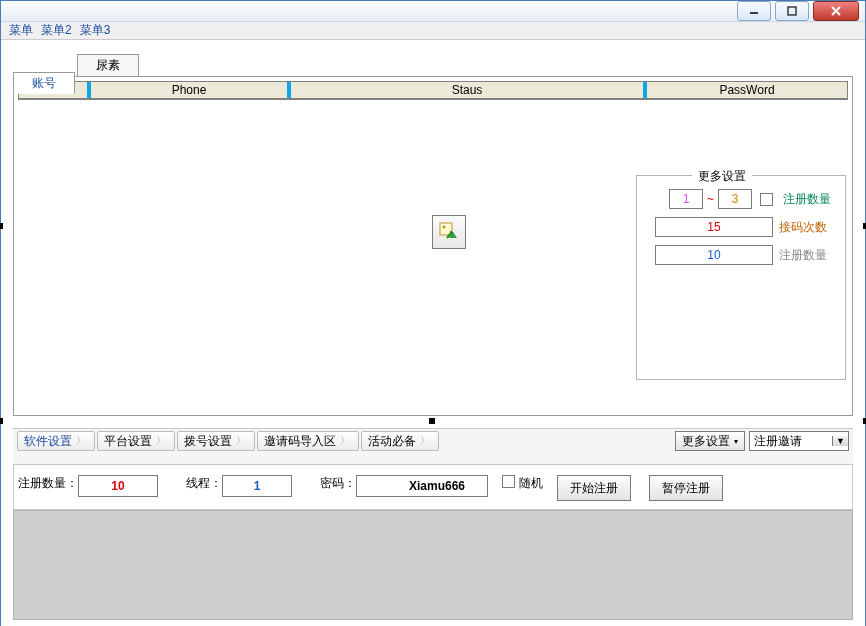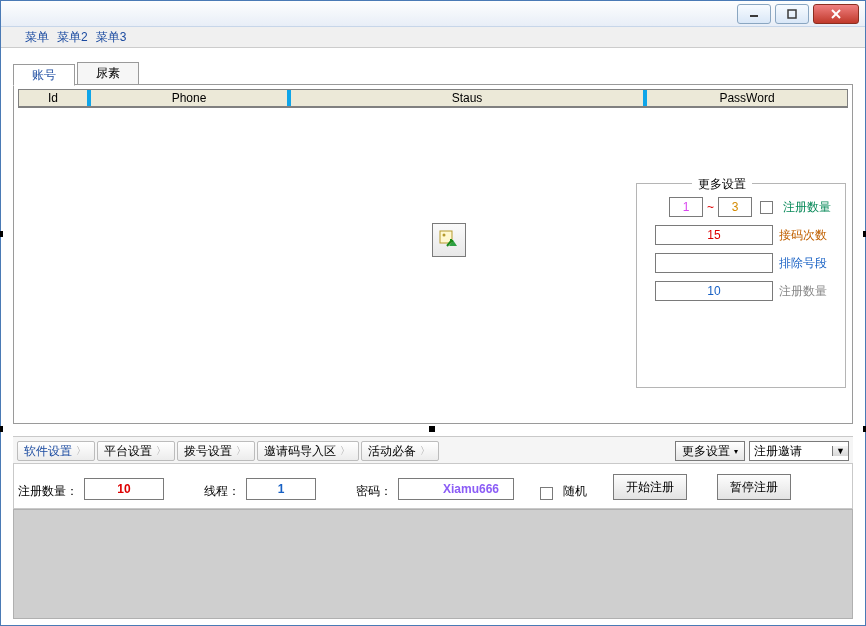--- a/index.html
+++ b/index.html
@@ -49,21 +49,21 @@
     color: #fff;
   }
   .win-btn svg { display:block; }
   
   .menubar {
     height: 24px;
     background: #f0f0f0;
     border-bottom: 1px solid #ccc;
     display: flex;
     align-items: center;
-    padding: 0 24px;
+    padding: 0 8px;
     gap: 8px;
   }
   .menubar .menu-item {
     color: #1a4aa0;
     cursor: pointer;
   }
   
   .designer {
     flex: 1;
     background: #fff;
@@ -86,21 +86,21 @@
     cursor: pointer;
     height: 22px;
     display:flex;align-items:center;
   }
   .tab.active {
     background: #fff;
     border-bottom: 1px solid #fff;
     color: #1a4aa0;
     font-weight: 500;
     position: relative;
-    top: 2px;
+    top: 18px;
   }
   .tabpanel {
     border: 1px solid #9a9a9a;
     background: #fff;
     margin: 0 6px 0 6px;
     padding: 4px;
     position: relative;
     height: 340px;
   }
   
@@ -149,26 +149,26 @@
     background: #fff;
     padding: 0 6px;
     font-size: 12px;
   }
   .g-row { display:flex; align-items:center; justify-content:flex-end; margin-bottom:6px; height:22px;}
   .g-row .tbox { border:1px solid #7a7a7a; height:20px; text-align:center; font-size:12px; padding:0 2px; background:#fff;}
   .g-row .lbl { width:60px; text-align:left; margin-left:6px; }
   .chk { width:13px;height:13px;border:1px solid #7a7a7a;background:#fff;display:inline-block;margin-right:4px;}
   .toolbar-row {
     display:flex;
-    align-items:flex-end;
+    align-items:flex-start;
     border-top:1px solid #c9c9c9;
     border-bottom:1px solid #c9c9c9;
     background:#f5f5f5;
     padding:2px 4px;
-    height:28px;
+    height:37px;
   }
   .bread-item {
     padding:2px 8px 2px 6px;
     border:1px solid #bcbcbc;
     border-radius:2px;
     background:linear-gradient(#fff,#ececec);
     margin-right:2px;
     display:flex;align-items:center;
     cursor:pointer;
     font-size:12px;
@@ -193,23 +193,22 @@
     border:1px solid #7a7a7a;
     height:20px;
     width:100px;
     background:#fff;
     display:flex;align-items:center;
     margin-left:4px;
   }
   .combo .combo-txt{ flex:1; padding:0 4px;}
   .combo .combo-arrow{ width:16px;border-left:1px solid #7a7a7a;background:linear-gradient(#f4f4f4,#d8d8d8);display:flex;align-items:center;justify-content:center;font-size:9px;}
   .form-row{
-    display:flex;align-items:flex-end;
+    display:flex;align-items:flex-start;
     padding:10px 4px 8px 4px;
-    gap:6px;
     background:#fff;
   }
   .form-row .flab{ font-size:12px; }
   .finput{
     border:1px solid #7a7a7a;
     height:22px;
     text-align:center;
     font-size:12px;
     background:#fff;
   }
@@ -307,24 +306,20 @@
           <span style="width:8px"></span>
           <span class="chk"></span>
           <span class="lbl" style="color:#0a8a5a;width:56px">注册数量</span>
         </div>
 
         <div class="g-row">
           <input class="tbox" style="width: 118px; color: rgb(221, 0, 0);" value="15">
           <span class="lbl" style="color:#c06000">接码次数</span>
         </div>
         <div class="g-row">
-          <input class="tbox" style="width: 118px;" value="">
-          <span class="lbl" style="color:#1760c4">排除号段</span>
-        </div>
-        <div class="g-row">
           <input class="tbox" style="width: 118px; color: rgb(23, 96, 196);" value="10">
           <span class="lbl" style="color:#888">注册数量</span>
         </div>
       </div>
     </div>
 
     <div class="marker" style="left:-4px;top:378px"></div>
     <div class="marker" style="right:-4px;top:378px"></div>
     <div class="marker" style="left:428px;top:378px"></div>
 
@@ -361,21 +356,21 @@
     </div>
 
     <div class="form-row" style="margin:0 6px 0 6px;border-left:1px solid #c9c9c9;border-right:1px solid #c9c9c9;border-bottom:1px solid #c9c9c9;">
       <span class="flab">注册数量：</span>
       <input class="finput" style="width: 80px; color: rgb(221, 0, 0); font-weight: bold;" value="10">
       <span style="width:28px"></span>
       <span class="flab">线程：</span>
       <input class="finput" style="width: 70px; color: rgb(23, 96, 196); font-weight: bold;" value="1">
       <span style="width:28px"></span>
       <span class="flab">密码：</span>
-      <input class="finput" style="width: 116px; color: #8b5cf6; font-weight: bold; padding-left: 32px;" value="Xiamu666">
+      <input class="finput" style="width: 132px; color: #000000; font-weight: bold; padding-left: 32px;" value="Xiamu666">
       <span style="width:14px"></span>
       <span class="chk"></span>
       <span class="flab">随机</span>
       <span style="width:14px"></span>
       <div class="btn">开始注册</div>
       <span style="width:18px"></span>
       <div class="btn">暂停注册</div>
     </div>
 
     <div class="grey-area"></div>

